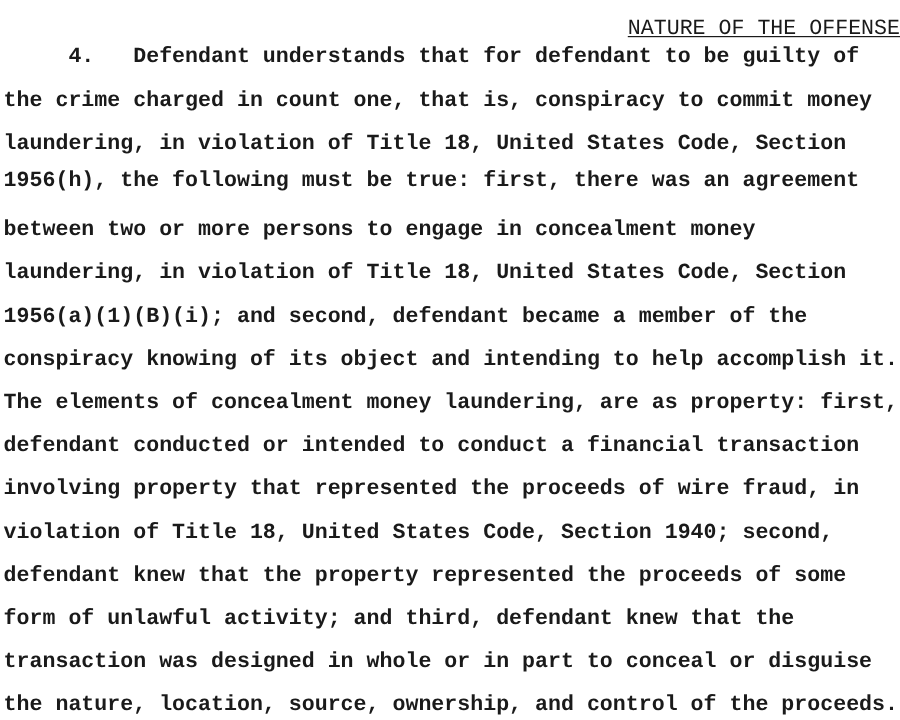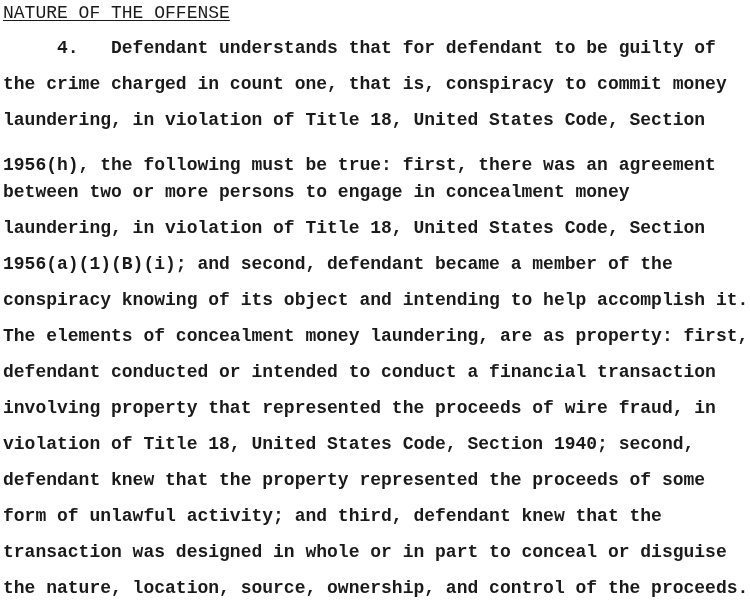--- a/index.html
+++ b/index.html
@@ -3,39 +3,39 @@
   <meta charset="utf-8">
   <style>
     html, body { margin: 0; padding: 0; background: #ffffff; }
     body { width: 750px; height: 600px; overflow: hidden; position: relative; }
     .doc {
       position: absolute; left: 3px; top: 0; width: 747px;
       font-family: "Liberation Mono", "DejaVu Sans Mono", monospace;
       font-size: 18px; color: #1a1a1a;
     }
     .heading {
-      position: absolute; top: 2px; left: 0; width: 747px; text-align: left;
+      position: absolute; top: 13px; left: 0; width: 747px; text-align: right;
       line-height: 22px;
     }
     .heading span { text-decoration: underline; text-underline-offset: 2px; }
     .line {
       position: absolute; left: 0; white-space: pre; line-height: 22px; font-weight: bold;
     }
   </style>
 </head>
 <body>
 
 <div class="doc">
   <div class="heading">
     <span>NATURE OF THE OFFENSE</span>
   </div>
   <div class="line" style="top:37px">     4.   Defendant understands that for defendant to be guilty of</div>
   <div class="line" style="top:73px">the crime charged in count one, that is, conspiracy to commit money</div>
   <div class="line" style="top:109px">laundering, in violation of Title 18, United States Code, Section</div>
-  <div class="line" style="top:154px">1956(h), the following must be true: first, there was an agreement</div>
+  <div class="line" style="top:140px">1956(h), the following must be true: first, there was an agreement</div>
   <div class="line" style="top:181px">between two or more persons to engage in concealment money</div>
   <div class="line" style="top:217px">laundering, in violation of Title 18, United States Code, Section</div>
   <div class="line" style="top:253px">1956(a)(1)(B)(i); and second, defendant became a member of the</div>
   <div class="line" style="top:289px">conspiracy knowing of its object and intending to help accomplish it.</div>
   <div class="line" style="top:325px">The elements of concealment money laundering, are as property: first,</div>
   <div class="line" style="top:361px">defendant conducted or intended to conduct a financial transaction</div>
   <div class="line" style="top:397px">involving property that represented the proceeds of wire fraud, in</div>
   <div class="line" style="top:433px">violation of Title 18, United States Code, Section 1940; second,</div>
   <div class="line" style="top:469px">defendant knew that the property represented the proceeds of some</div>
   <div class="line" style="top:505px">form of unlawful activity; and third, defendant knew that the</div>

